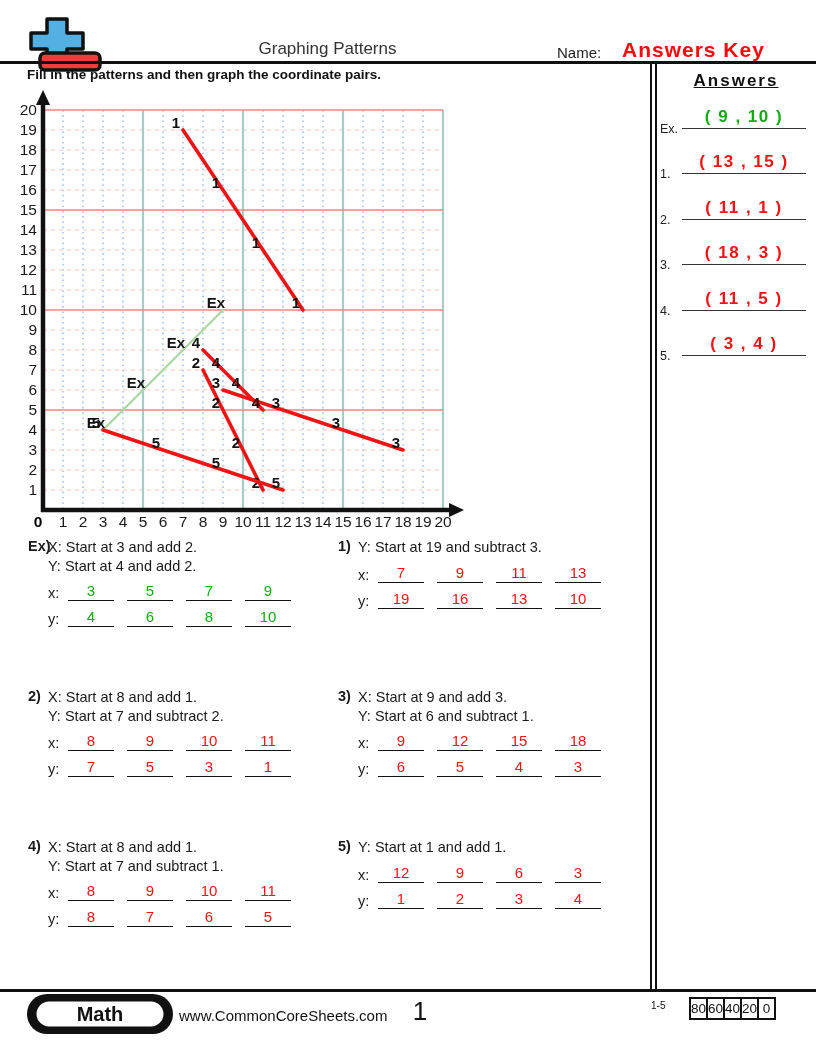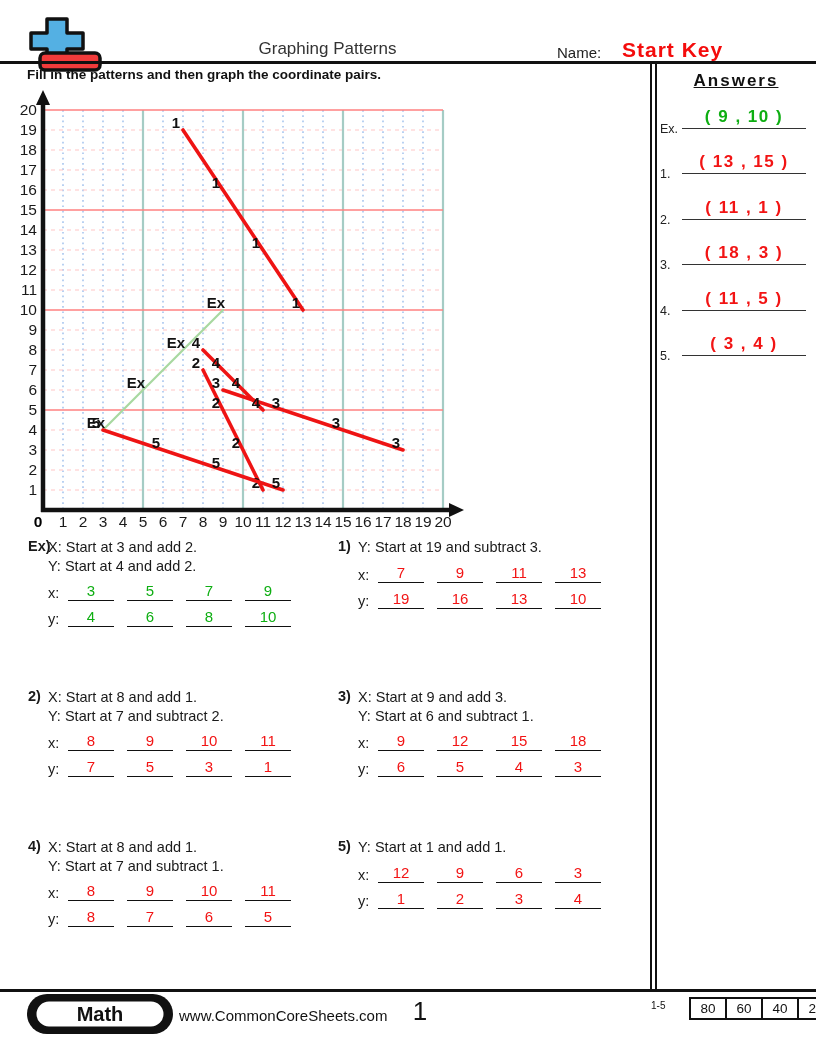--- a/index.html
+++ b/index.html
@@ -41,36 +41,36 @@
   .cell{width:46px;border-bottom:1.7px solid #111;text-align:center;margin-left:6px;margin-right:7px;
         font-size:15px;padding-bottom:1px;height:17px;}
 
   
   #footer-line{position:absolute;left:0;top:989px;width:816px;height:2.5px;background:#111;}
   #math-badge{position:absolute;left:26px;top:993px;}
   #website{position:absolute;left:179px;top:1007px;font-size:15px;color:#111;}
   #page-number{position:absolute;left:320px;top:996px;width:200px;text-align:center;font-size:26px;color:#111;}
   #score-label{position:absolute;left:651px;top:1000px;font-size:10px;color:#111;}
   #score-table{position:absolute;left:689px;top:997px;display:flex;border:2px solid #111;background:#fff;}
-  .score-cell{width:34px;height:19px;border-left:2px solid #111;text-align:center;
+  .score-cell{width:15px;height:19px;border-left:2px solid #111;text-align:center;
               font-size:13.5px;line-height:19px;color:#111;}
   .score-cell:first-child{border-left:none;}
 </style>
 </head>
 <body>
 
 <div id="page">
 
   <svg id="logo" width="104" height="64" viewBox="0 0 104 64">
     <path id="logo-plus" d="M33,6 H53 V20 H69 V36 H53 V50 H33 V36 H17 V20 H33 Z" stroke="#111" stroke-width="3.5" stroke-linejoin="round" fill="#54b0e3"></path>
     <rect id="logo-minus" x="26" y="40" width="60" height="17" rx="5" stroke="#111" stroke-width="3.5" fill="#f23b3b"></rect>
   </svg>
   <div id="page-title">Graphing Patterns</div>
   <div id="name-label">Name:</div>
-  <div id="answer-key">Start Key</div>
+  <div id="answer-key">Answers Key</div>
   <div id="header-line"></div>
   <div id="instruction">Fill in the patterns and then graph the coordinate pairs.</div>
 
   <svg id="graph" width="475" height="452" viewBox="0 0 475 452">
       <line x1="63" y1="24" x2="63" y2="424" stroke="#adc9ef" stroke-width="1.7" stroke-dasharray="1.7 3.6"></line>
       <line x1="83" y1="24" x2="83" y2="424" stroke="#adc9ef" stroke-width="1.7" stroke-dasharray="1.7 3.6"></line>
       <line x1="103" y1="24" x2="103" y2="424" stroke="#adc9ef" stroke-width="1.7" stroke-dasharray="1.7 3.6"></line>
       <line x1="123" y1="24" x2="123" y2="424" stroke="#adc9ef" stroke-width="1.7" stroke-dasharray="1.7 3.6"></line>
       <line x1="163" y1="24" x2="163" y2="424" stroke="#adc9ef" stroke-width="1.7" stroke-dasharray="1.7 3.6"></line>
       <line x1="183" y1="24" x2="183" y2="424" stroke="#adc9ef" stroke-width="1.7" stroke-dasharray="1.7 3.6"></line>

